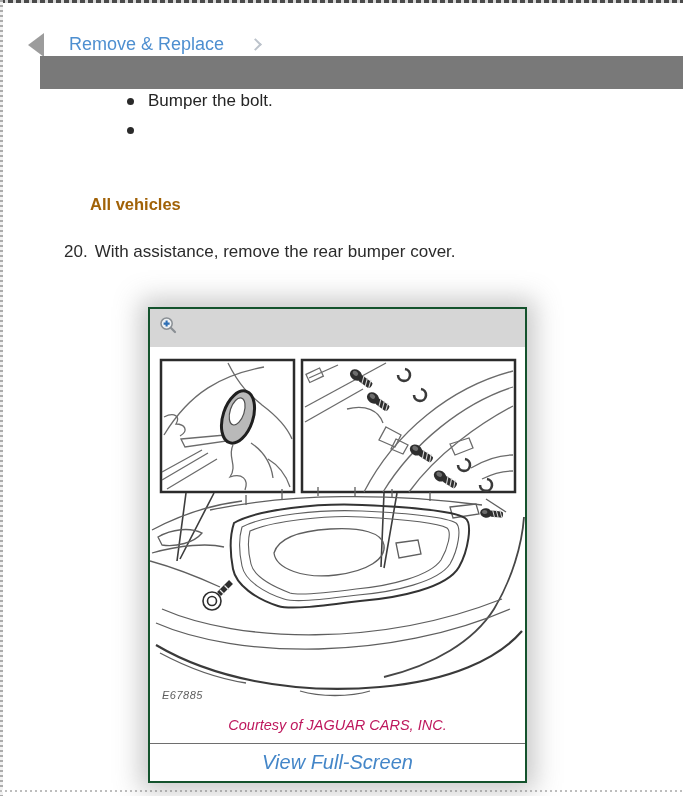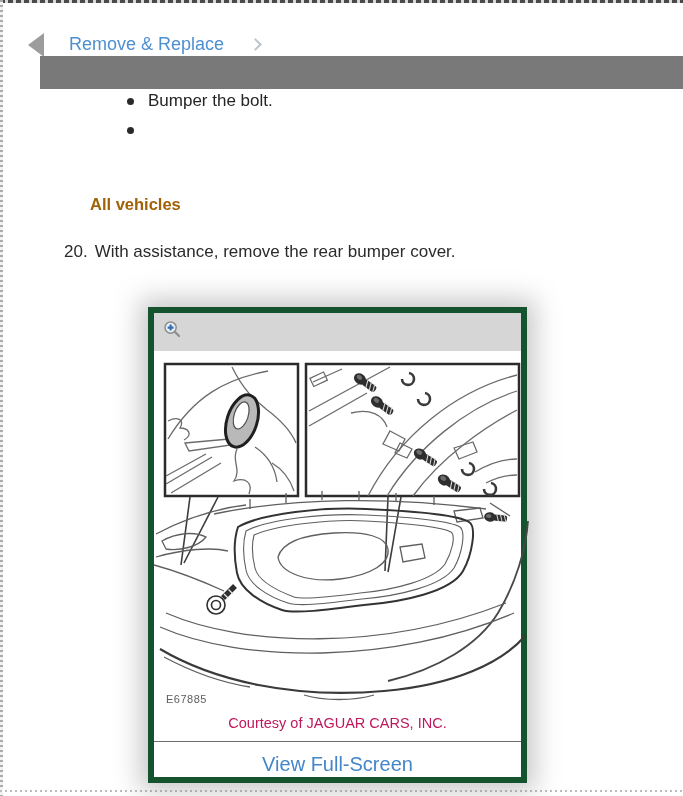--- a/index.html
+++ b/index.html
@@ -65,37 +65,37 @@
   .step-line {
     position: absolute; left: 64px; top: 242px;
     font-size: 17px; color: #2b2b2b;
   }
   .step-num { margin-right: 7px; }
   
   .figure-panel {
     position: absolute; left: 148px; top: 307px;
     width: 379px; height: 476px;
     background: #ffffff;
-    border: 6px solid #14532d;
+    border: 2px solid #14532d;
     box-shadow: 0 0 24px 8px rgba(110,110,110,0.38);
-    display: flex; flex-direction: column;
+    display: flex; flex-direction: column; font-style: italic;
   }
   .figure-header {
     height: 38px; background: #d6d6d6; flex: 0 0 auto;
     display: flex; align-items: flex-start; padding: 7px 0 0 9px;
   }
   .zoom-btn { width: 19px; height: 19px; cursor: pointer; }
   .figure-canvas { flex: 1 1 auto; position: relative; background: #fff; }
   .figure-canvas svg { display: block; }
   .figure-caption {
     flex: 0 0 auto; height: 30px; text-align: center;
     font-size: 14.5px; color: #be185d; line-height: 24px;
   }
   .figure-footer {
-    flex: 0 0 auto; height: 46px;
+    flex: 0 0 auto; height: 38px;
     border-top: 1px solid #6e6e6e;
     display: flex; align-items: center; justify-content: center;
   }
   .fullscreen-link { font-size: 20px; color: #4486c8; cursor: pointer; }
 </style>
 </head>
 <body>
 
 <div class="edge-top"></div>
 <div class="edge-left"></div>

